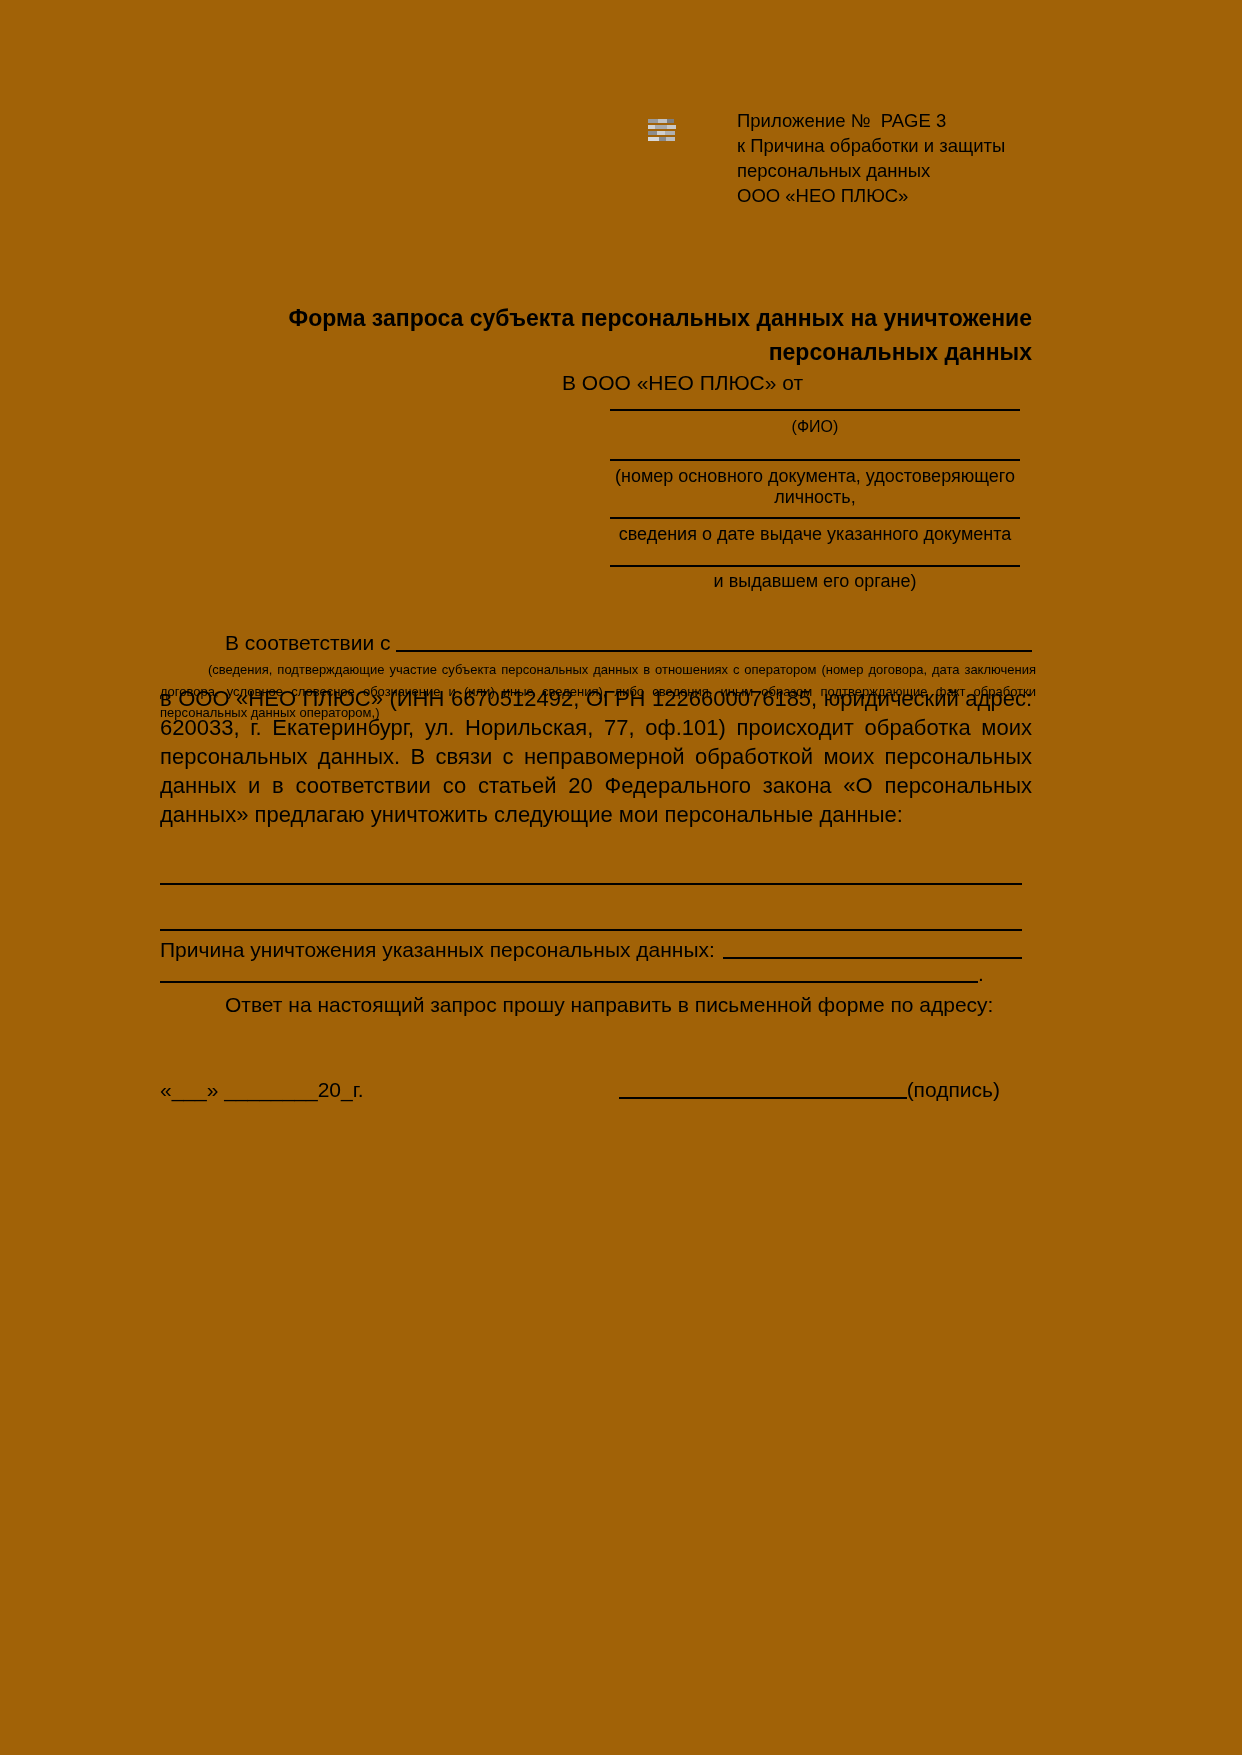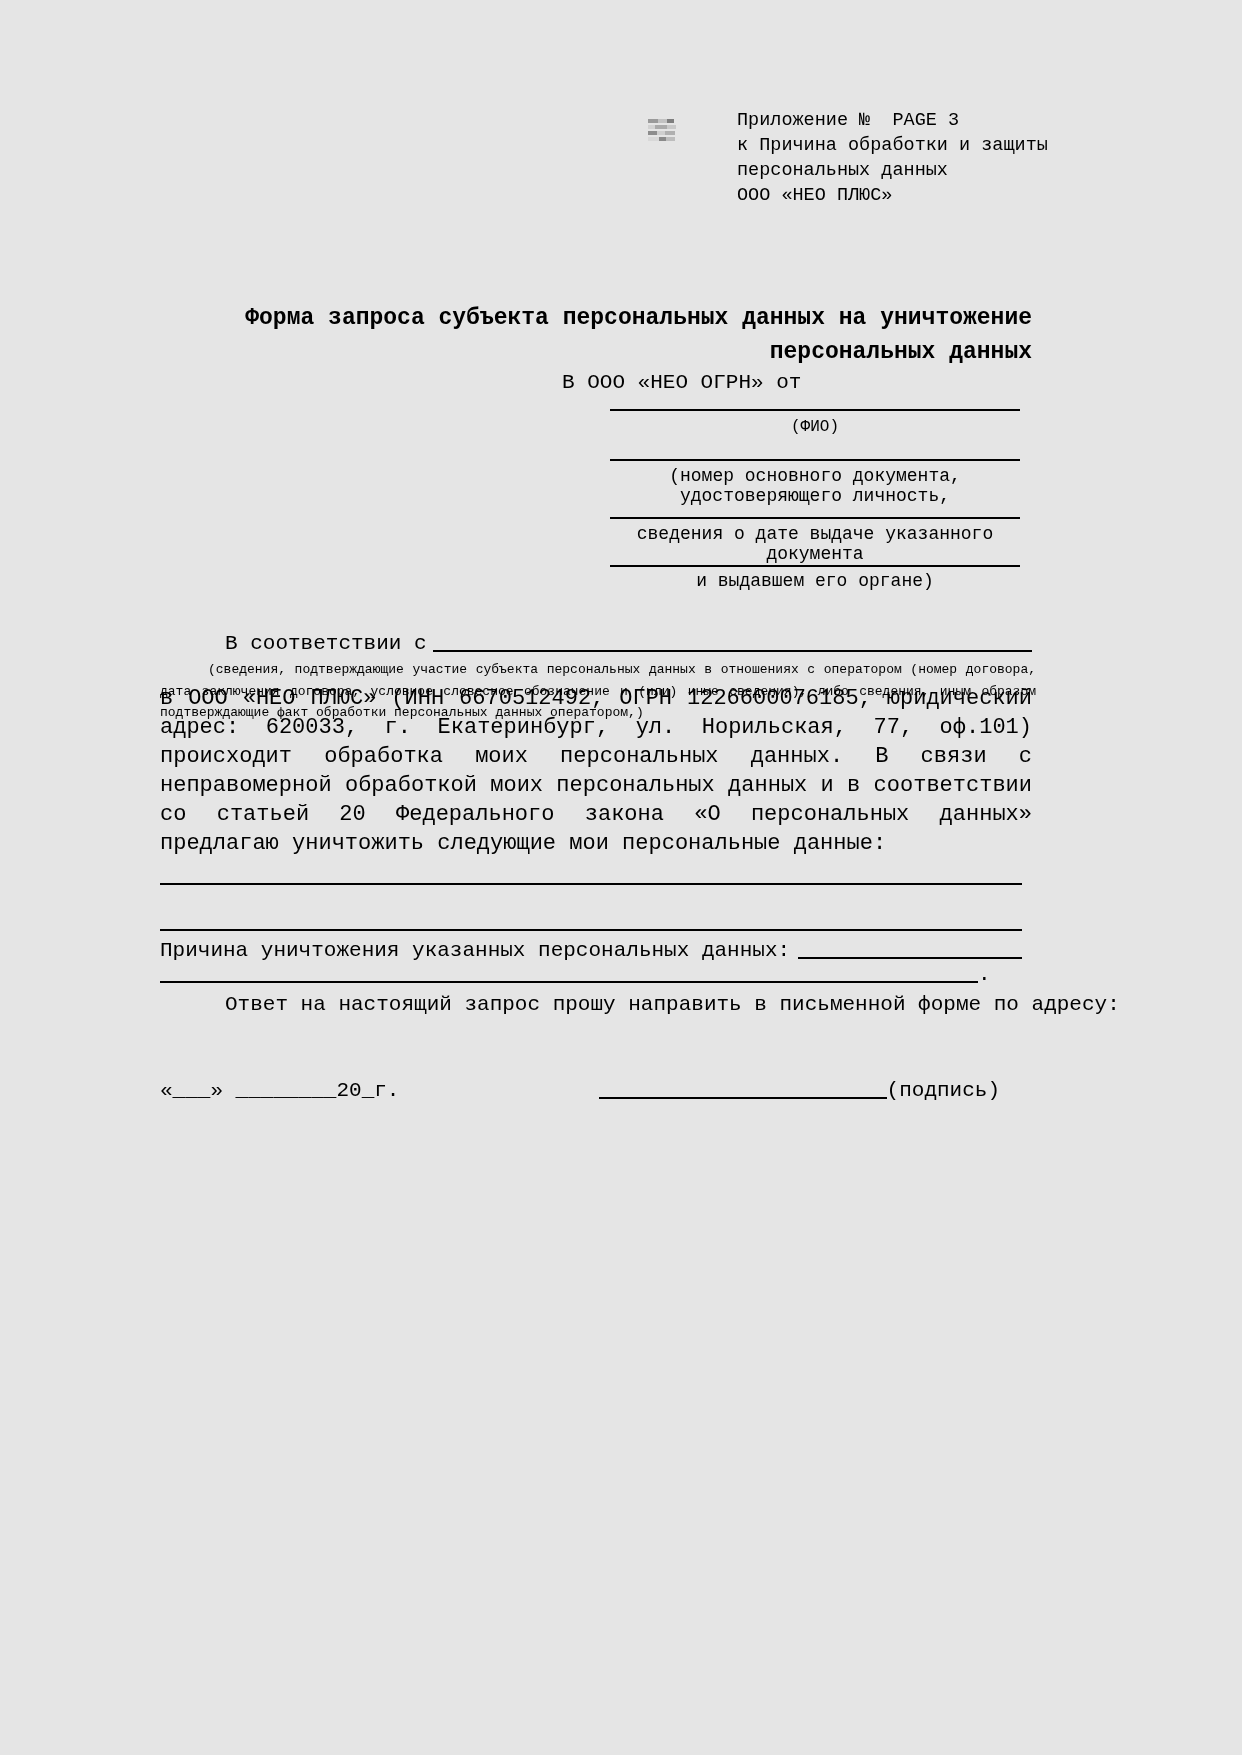--- a/index.html
+++ b/index.html
@@ -1,17 +1,17 @@
 <!DOCTYPE html>
 <html><head>
 <meta charset="utf-8">
 <style>
   html,body{margin:0;padding:0;background:#fff;}
-  .page{position:relative;width:1242px;height:1755px;background:#e5e5e5;color:#000;
-        font-family:Liberation Mono, monospace;overflow:hidden;}
+  .page{position:relative;width:1242px;height:1755px;background:#a16207;color:#000;
+        font-family:Liberation Sans, sans-serif;overflow:hidden;}
 
   .obj-icon{position:absolute;left:648px;top:117px;width:30px;height:26px;}
 
   .header{position:absolute;left:737px;top:108px;font-size:18.5px;line-height:25px;}
   .header div{white-space:pre-wrap;}
 
   .title{position:absolute;left:160px;width:872px;text-align:right;
          font-weight:bold;font-size:23px;}
   .t1{top:305px}
   .t2{top:339px}
@@ -80,21 +80,21 @@
   <div class="header">
     <div>Приложение №  PAGE 3</div>
     <div>к Причина обработки и защиты</div>
     <div>персональных данных</div>
     <div>ООО «НЕО ПЛЮС»</div>
   </div>
 
   <div class="title t1">Форма запроса субъекта персональных данных на уничтожение</div>
   <div class="title t2">персональных данных</div>
 
-  <div class="addressee">В ООО «НЕО ОГРН» от</div>
+  <div class="addressee">В ООО «НЕО ПЛЮС» от</div>
 
   <div class="rule f1"></div>
   <div class="flabel l1">(ФИО)</div>
 
   <div class="rule f2"></div>
   <div class="flabel l2">(номер основного документа, удостоверяющего личность,</div>
 
   <div class="rule f3"></div>
   <div class="flabel l3">сведения о дате выдаче указанного документа</div>
 

